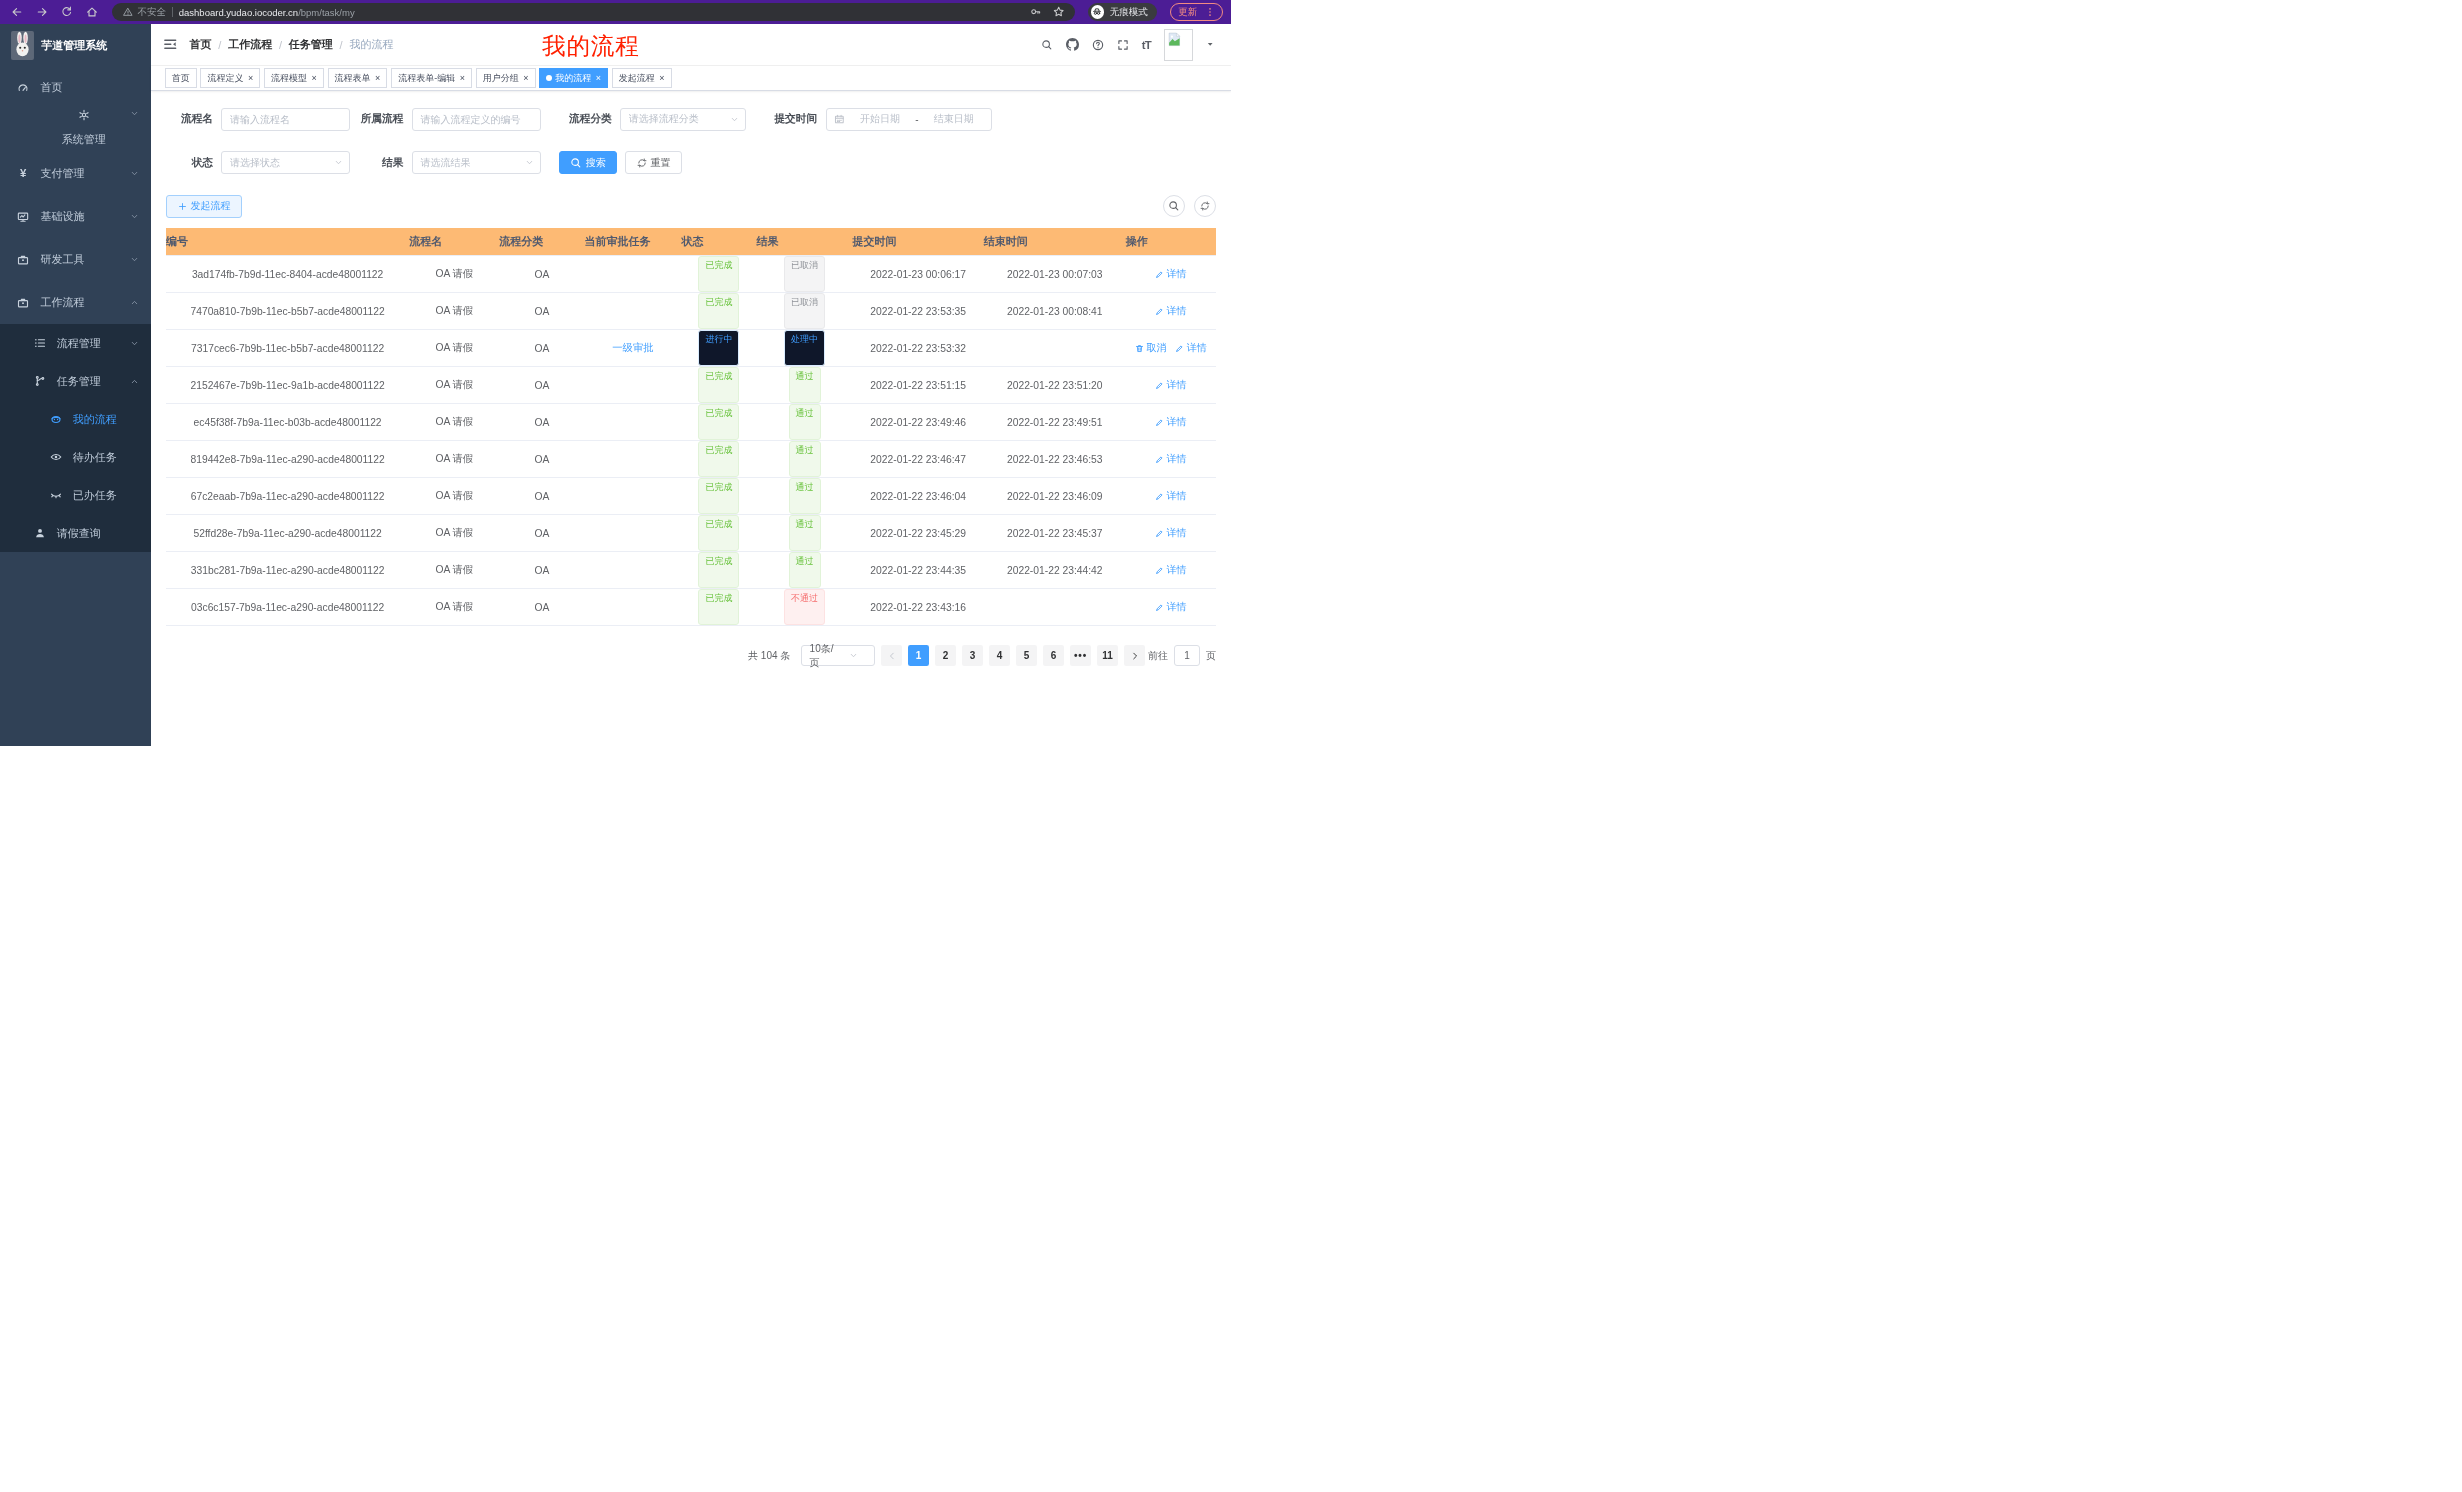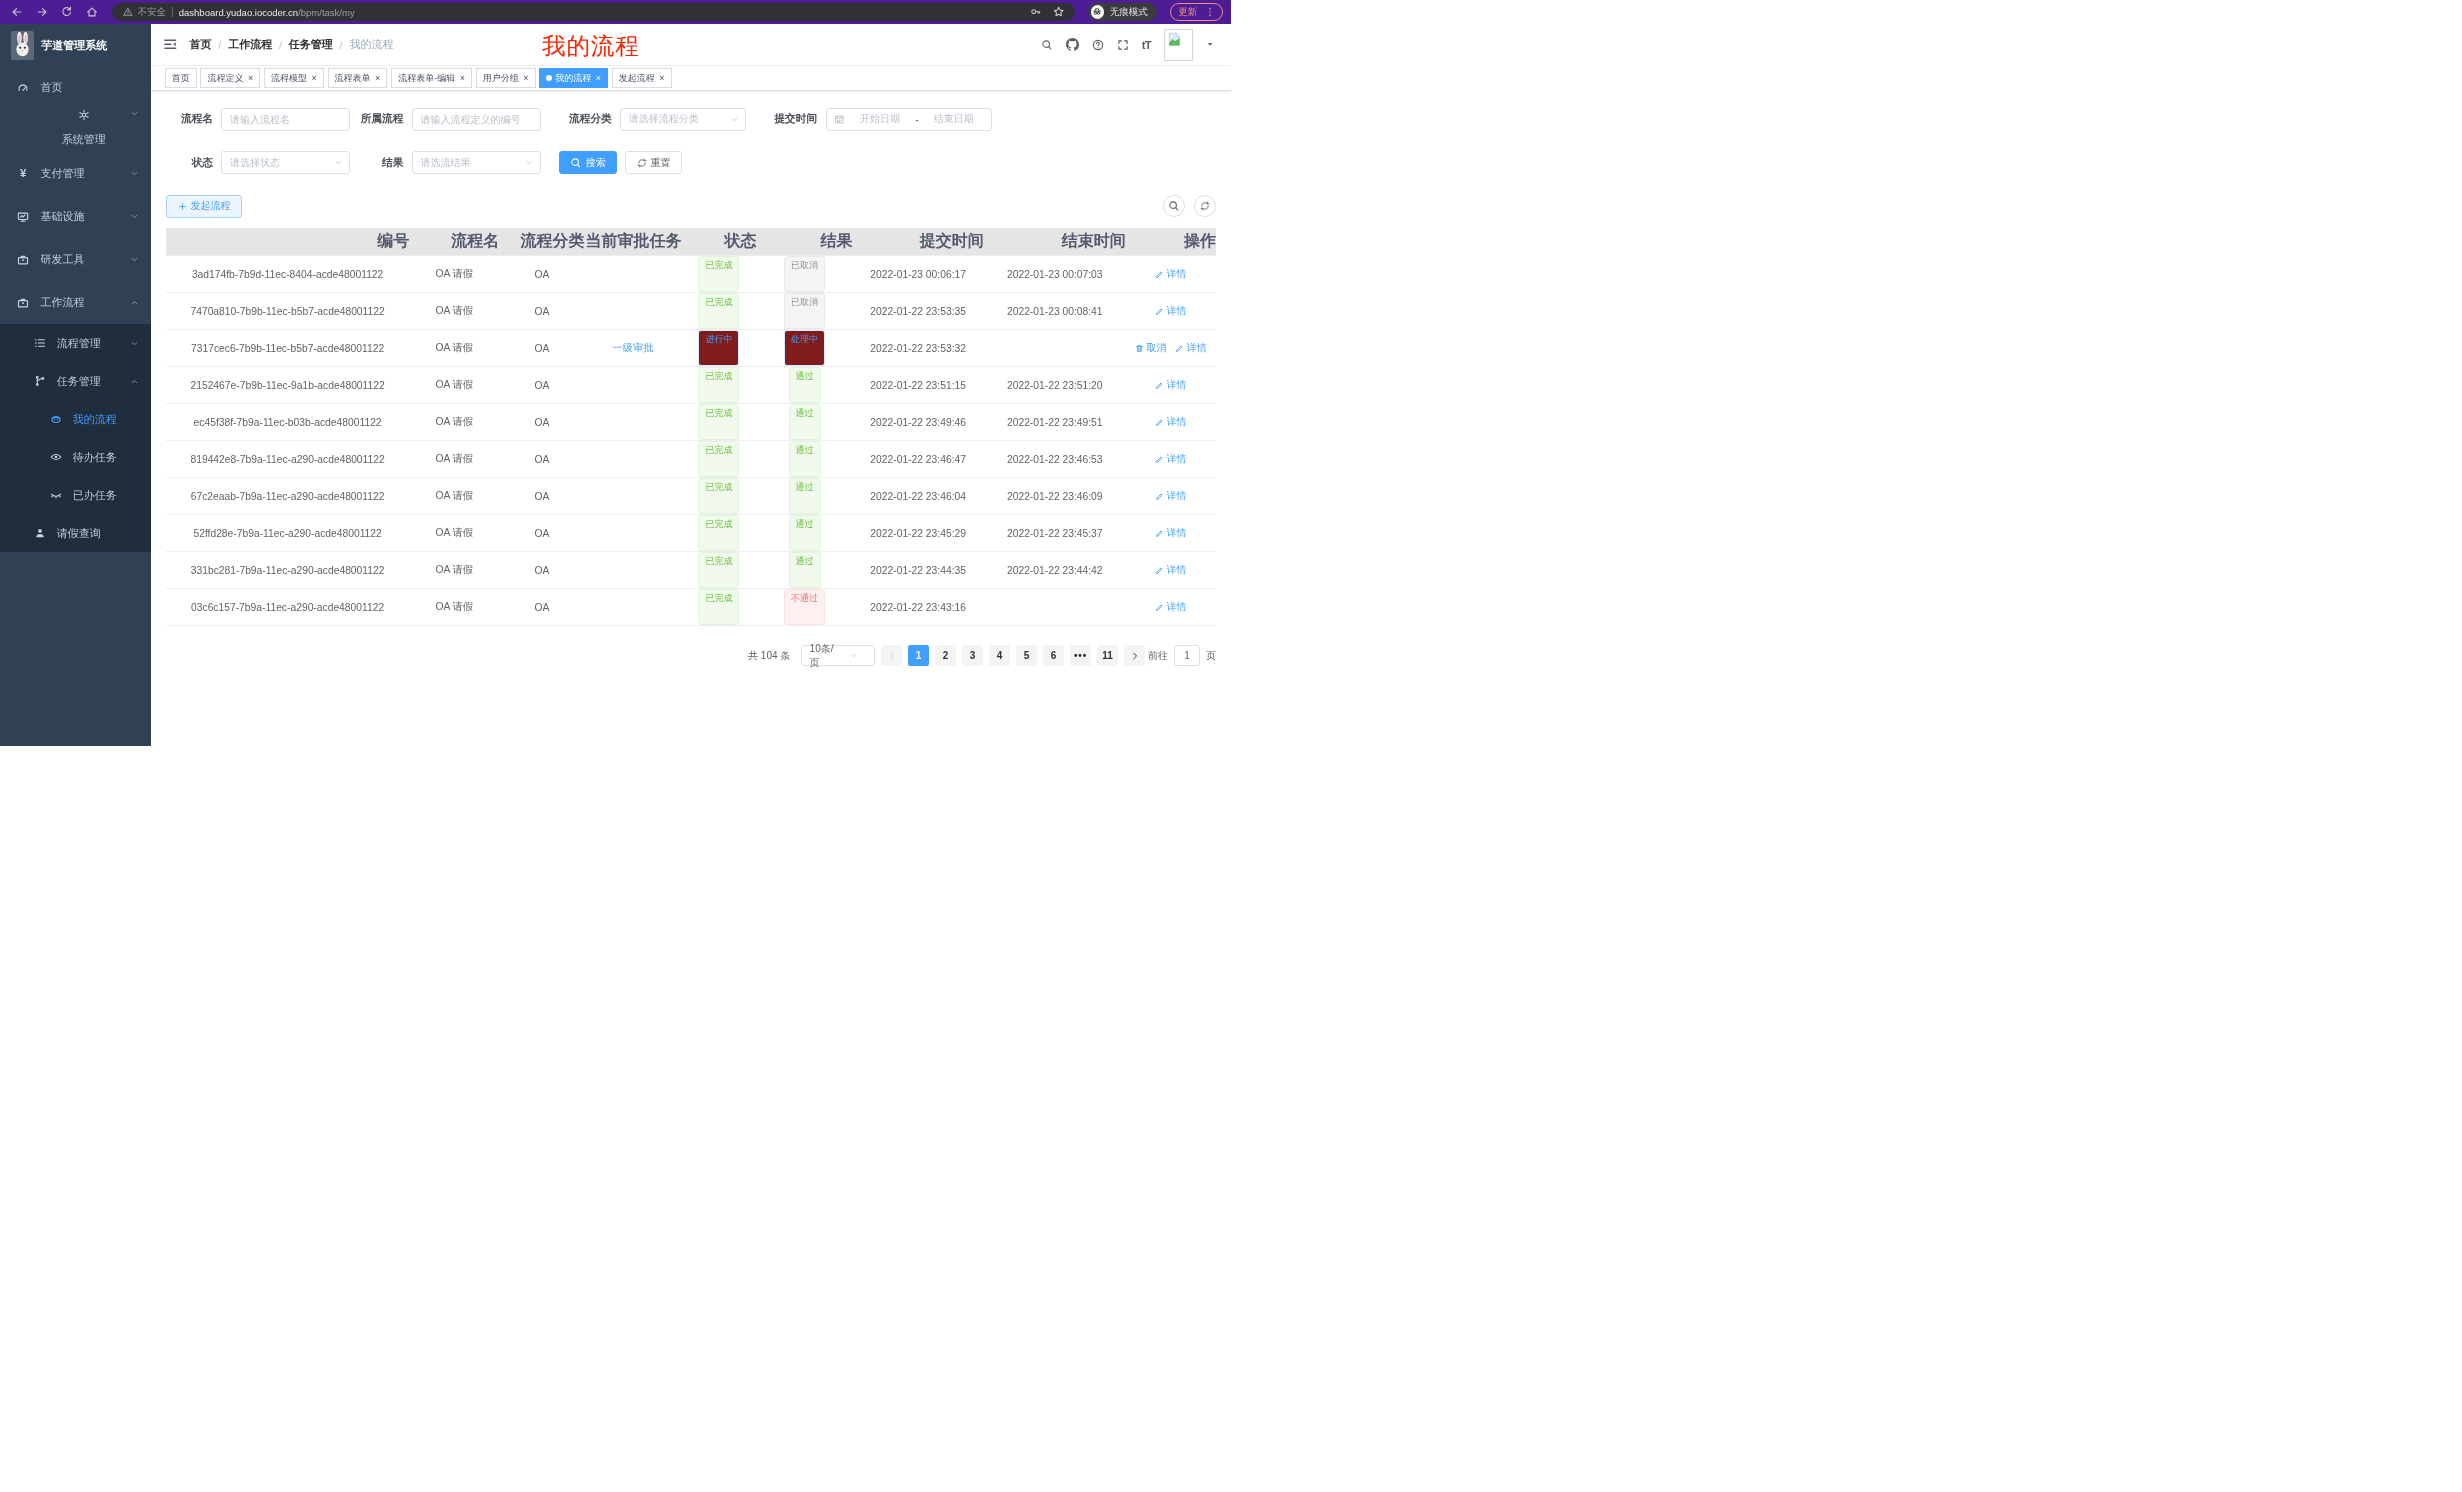--- a/index.html
+++ b/index.html
@@ -94,29 +94,29 @@
     font-family:inherit; white-space:nowrap; }
   .btn.primary { background:#409eff; border-color:#409eff; color:#fff; }
   .btn.plain-primary { background:#ecf5ff; border-color:#a3d0fd; color:#409eff; }
   .toolbar { display:flex; align-items:center; margin-bottom:10px; }
   .toolbar-right { margin-left:auto; display:flex; gap:9px; }
   .circle-btn { width:22px; height:22px; border-radius:50%; border:0.8px solid #dcdfe6; background:#fff;
     color:#606266; display:flex; align-items:center; justify-content:center; cursor:pointer; }
 
   
   table { width:100%; border-collapse:collapse; table-layout:fixed; }
-  th { height:28px; background:#e5e5e5; color:#515a6e; font-size:16px; font-weight:bold;
-    border-bottom:0.8px solid #ebeef5; text-align:right; white-space:nowrap; }
+  th { height:28px; background:#fdba74; color:#515a6e; font-size:11px; font-weight:bold;
+    border-bottom:0.8px solid #ebeef5; text-align:left; white-space:nowrap; }
   td { height:37px; border-bottom:0.8px solid #ebeef5; text-align:center; font-size:10.3px; color:#606266;
     white-space:nowrap; overflow:hidden; }
   .el-tag { display:inline-block; height:36px; line-height:16.7px; padding:0 6px; font-size:9px;
     border-radius:3px; border:0.8px solid; }
   .el-tag.success { color:#67c23a; background:#f0f9eb; border-color:#e1f3d8; }
   .el-tag.info    { color:#909399; background:#f4f4f5; border-color:#e9e9eb; }
-  .el-tag.primary { color:#409eff; background:#7f1d1d; border-color:#d9ecff; }
+  .el-tag.primary { color:#409eff; background:#0f172a; border-color:#d9ecff; }
   .el-tag.danger  { color:#f56c6c; background:#fef0f0; border-color:#fde2e2; }
   .link { color:#409eff; cursor:pointer; font-size:10.3px; }
   .act { display:inline-flex; align-items:center; gap:2.3px; color:#409eff; font-size:10px; cursor:pointer; }
   .act + .act { margin-left:9px; }
 
   
   .pager { display:flex; align-items:center; justify-content:flex-end; margin-top:19px; font-size:10px; color:#606266; }
   .pg-total { margin-right:10.7px; }
   .pg-size { width:74px; height:21px; border:0.8px solid #dcdfe6; border-radius:3px; display:flex; align-items:center;
     padding:0 5.3px 0 7.6px; cursor:pointer; }

